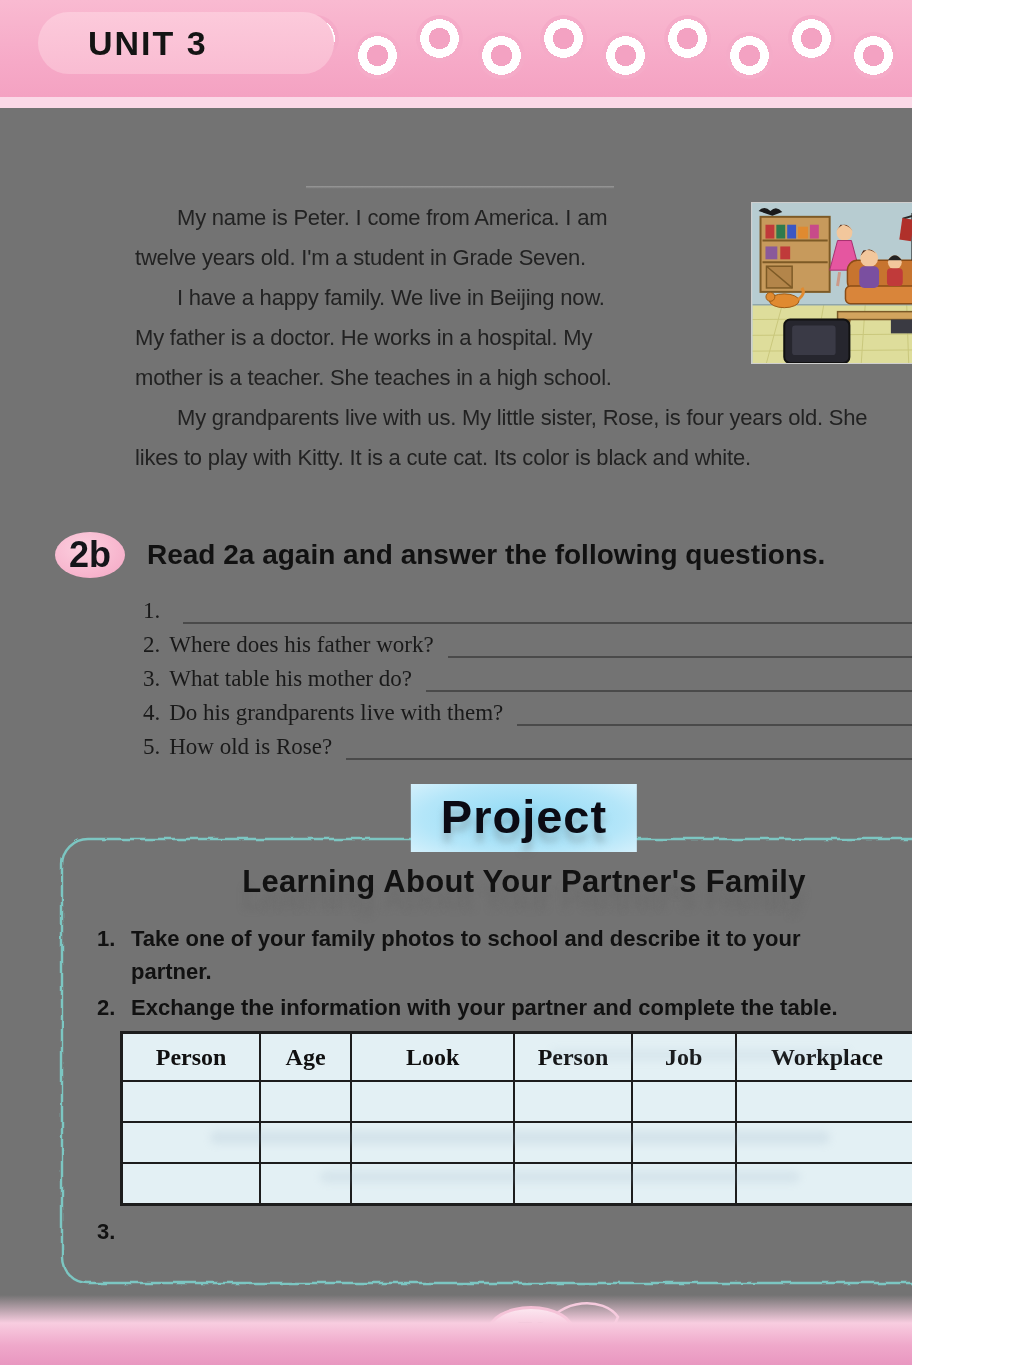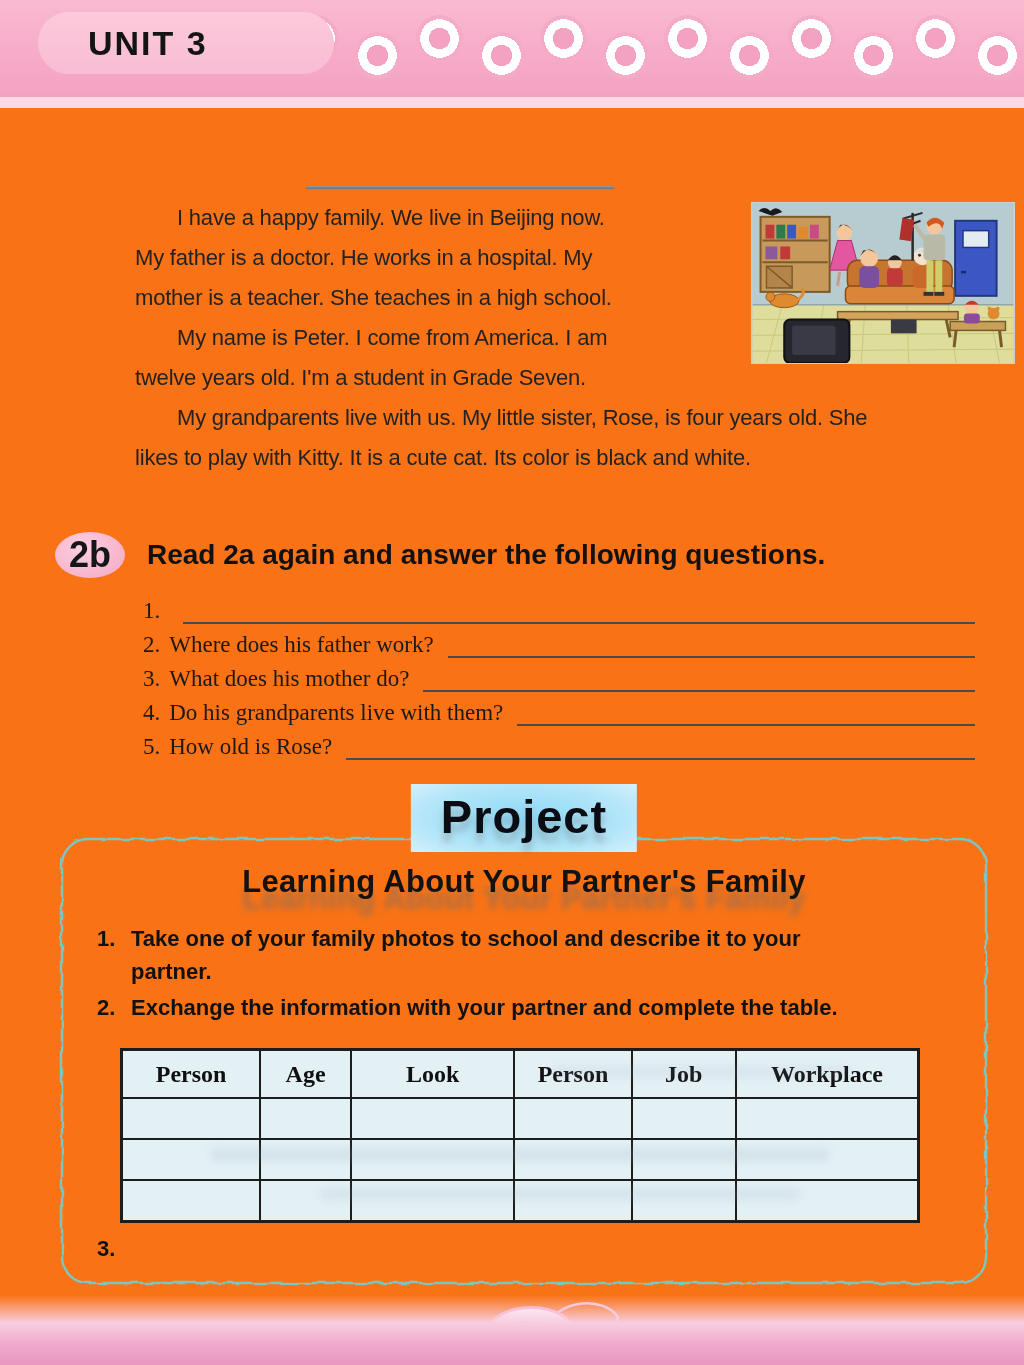--- a/index.html
+++ b/index.html
@@ -1,16 +1,16 @@
 <!DOCTYPE html>
 <html><head>
 <meta charset="utf-8">
 <style>
   html,body{margin:0;padding:0;background:#fff;}
-  .page{position:relative;width:1024px;height:1365px;background:#f97316;overflow:hidden;
+  .page{position:relative;width:912px;height:1365px;background:#737373;overflow:hidden;
         font-family:"Liberation Sans",sans-serif;color:#1c1c1c;}
 
   
   .unit-header{position:absolute;left:0;top:0;width:1024px;height:97px;
     background:linear-gradient(180deg,#f9bad1 0%,#f6a9c7 65%,#f4a2c2 100%);}
   .header-strip{position:absolute;left:0;top:97px;width:1024px;height:11px;background:#fbd9e7;}
   .unit-pill{position:absolute;left:38px;top:12px;width:296px;height:62px;border-radius:31px;
     background:linear-gradient(180deg,#fccadb,#f9bcd2);display:flex;align-items:center;padding-left:50px;box-sizing:border-box;}
   .unit-label{font-size:34px;font-weight:bold;letter-spacing:2px;color:#141414;}
   .rings{position:absolute;left:292px;top:15px;display:flex;gap:15px;}
@@ -54,21 +54,21 @@
     text-shadow:0 9px 7px rgba(110,110,110,0.35);}
   .project-subtitle{position:absolute;top:32px;left:0;width:100%;margin:0;text-align:center;
     font-size:31px;font-weight:bold;letter-spacing:0.3px;color:#121212;
     text-shadow:0 17px 6px rgba(105,105,105,0.55);}
   .steps{position:absolute;left:42px;top:90px;width:861px;}
   .step{display:flex;font-size:22px;font-weight:bold;line-height:33px;color:#111;margin-bottom:3px;}
   .step-num{width:34px;flex:none;}
   .step-text{white-space:pre-line;}
 
   
-  .table-wrap{position:relative;margin:24px 0 9px 23px;width:800px;}
+  .table-wrap{position:relative;margin:7px 0 9px 23px;width:800px;}
   table.fam{border-collapse:collapse;width:800px;background:#e3f0f4;border:3px solid #1d1d1d;}
   table.fam th{border:2px solid #1d1d1d;height:44px;font-family:"Liberation Serif",serif;
     font-size:24px;font-weight:bold;color:#101010;}
   table.fam td{border:2px solid #1d1d1d;height:37px;}
   .ghost{position:absolute;border-radius:6px;filter:blur(4px);background:#8fa8bf;pointer-events:none;}
   .g1{left:430px;top:18px;width:300px;height:12px;opacity:0.12;}
   .g2{left:90px;top:100px;width:620px;height:13px;opacity:0.18;}
   .g3{left:200px;top:140px;width:480px;height:12px;opacity:0.16;}
 
   
@@ -194,25 +194,25 @@
         <line x1="206" y1="129" x2="204" y2="146" stroke="#7a5a28" stroke-width="3"></line>
         <line x1="250" y1="129" x2="252" y2="146" stroke="#7a5a28" stroke-width="3"></line>
         <circle cx="222" cy="106" r="7" fill="#f2c79c"></circle>
         <path d="M215 103 Q222 95 229 103 Z" fill="#c0392b"></path>
         <rect x="214" y="112" width="16" height="10" rx="3" fill="#8a4c9a"></rect>
         <circle cx="244" cy="112" r="6" fill="#e08a30"></circle>
           <circle cx="240" cy="107" r="2" fill="#e08a30"></circle>
           <circle cx="248" cy="107" r="2" fill="#e08a30"></circle>
       </svg>
     </div>
+    <p>My name is Peter. I come from America. I am
+twelve years old. I'm a student in Grade Seven.</p>
     <p>I have a happy family. We live in Beijing now.
 My father is a doctor. He works in a hospital. My
 mother is a teacher. She teaches in a high school.</p>
-    <p>My name is Peter. I come from America. I am
-twelve years old. I'm a student in Grade Seven.</p>
     <p>My grandparents live with us. My little sister, Rose, is four years old. She
 likes to play with Kitty. It is a cute cat. Its color is black and white.</p>
   </section>
 
   <section class="sec2b">
     <div class="badge2b">2b</div>
     <div class="sec2b-heading">Read 2a again and answer the following questions.</div>
   </section>
 
   <div class="questions">
@@ -220,21 +220,21 @@
       <span class="q-num">1.</span>
       <span class="q-blank"></span>
     </div>
     <div class="q-row">
       <span class="q-num">2.</span>
       <span class="q-text">Where does his father work?</span>
       <span class="q-blank"></span>
     </div>
     <div class="q-row">
       <span class="q-num">3.</span>
-      <span class="q-text">What does his mother do?</span>
+      <span class="q-text">What table his mother do?</span>
       <span class="q-blank"></span>
     </div>
     <div class="q-row">
       <span class="q-num">4.</span>
       <span class="q-text">Do his grandparents live with them?</span>
       <span class="q-blank"></span>
     </div>
     <div class="q-row">
       <span class="q-num">5.</span>
       <span class="q-text">How old is Rose?</span>

